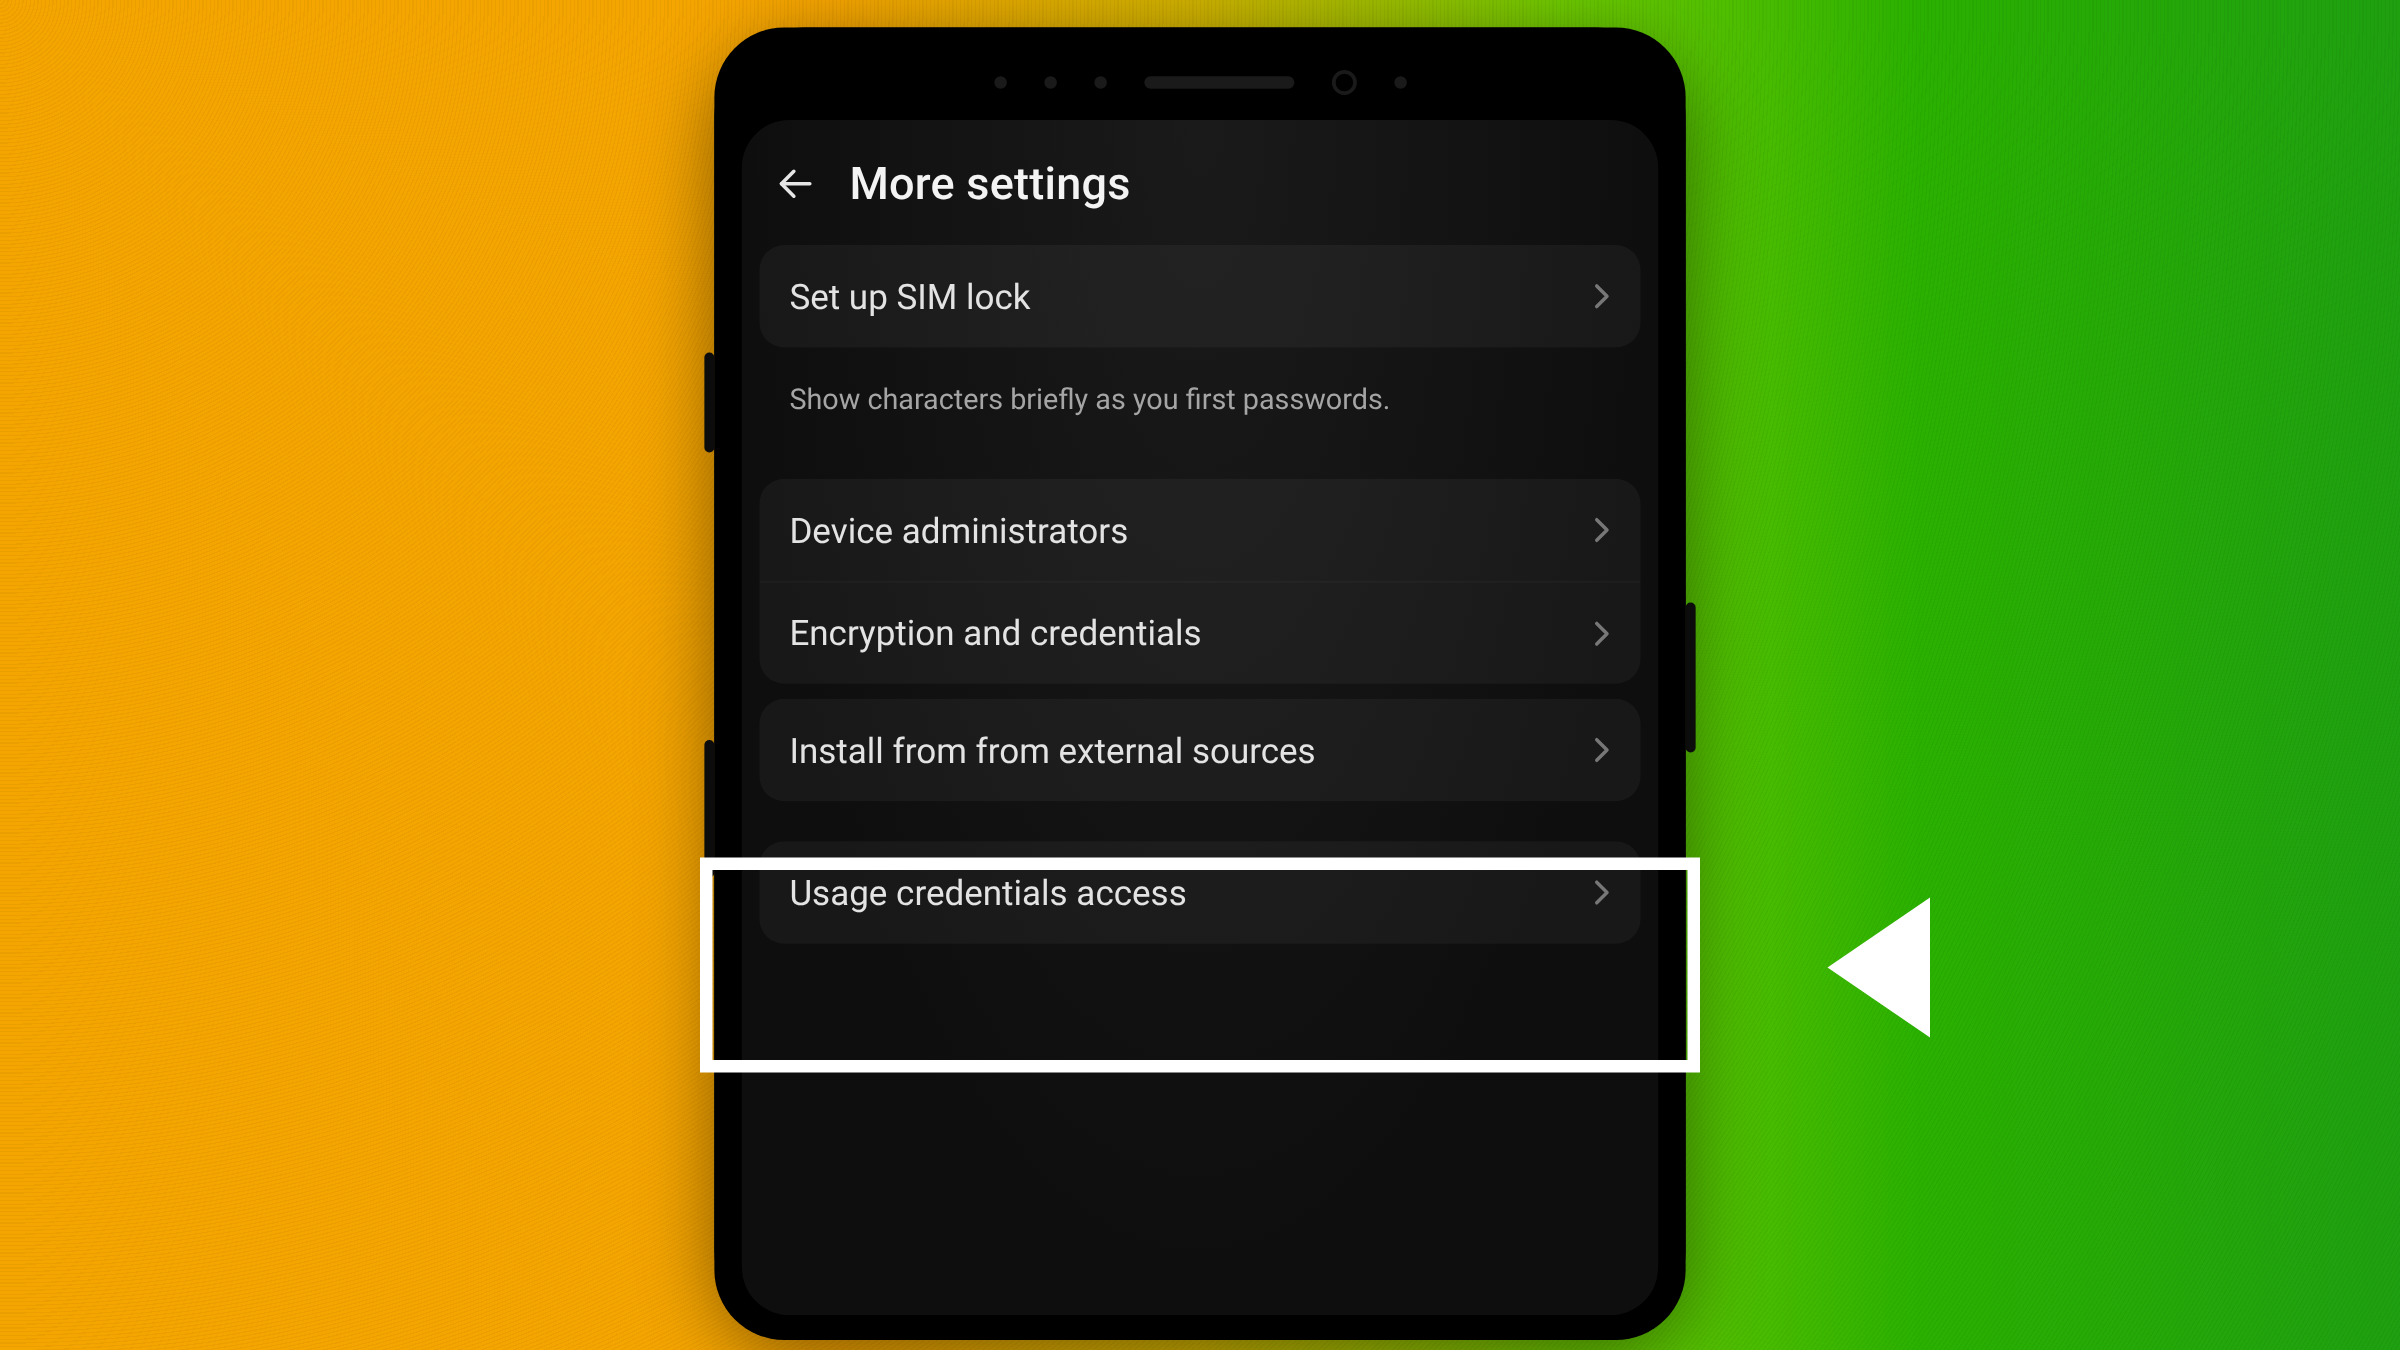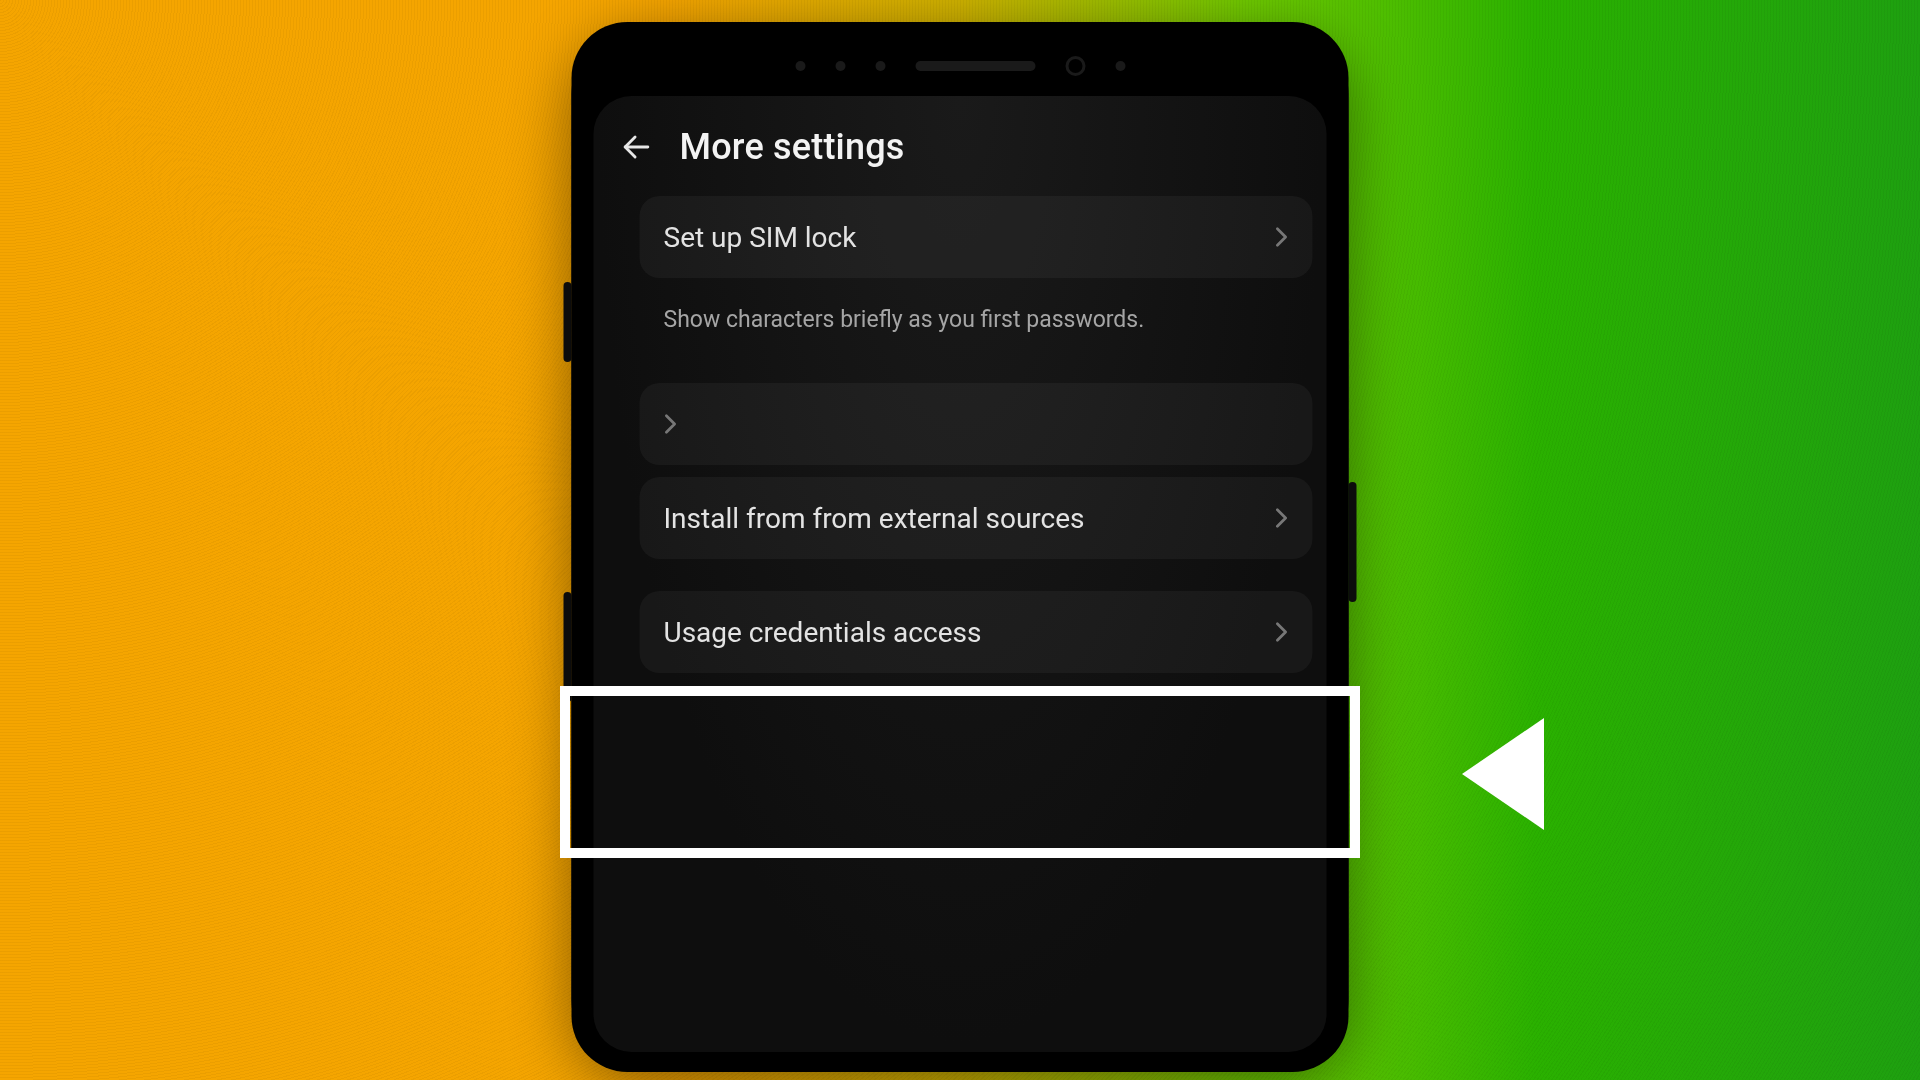--- a/index.html
+++ b/index.html
@@ -35,21 +35,21 @@
     .dot { width:10px; height:10px; background:#1a1a1a; border-radius:50%; }
     .speaker { width:120px; height:10px; background:#1a1a1a; border-radius:6px; }
     .cam { width:20px; height:20px; border:3px solid #1a1a1a; border-radius:50%; }
 
     .screen { position:absolute; top:74px; left:22px; right:22px; bottom:20px; background: radial-gradient(ellipse at 50% 0%, #1a1a1a 0%, #0e0e0e 70%); border-radius:38px; overflow:hidden; color:#e6e6e6; }
 
     .appbar { display:flex; align-items:center; gap:26px; padding:30px 26px 28px 26px; }
     .back-icon svg { width:34px; height:34px; display:block; }
     .title { font-size:36px; font-weight:500; color:#f3f3f3; letter-spacing:0.2px; }
 
-    .list { padding: 0 14px; display:flex; flex-direction:column; gap:12px;margin-left:32px; }
+    .list { padding: 0 14px; display:flex; flex-direction:column; gap:12px; }
     .card { background: rgba(255,255,255,0.045); border-radius:20px; }
     .item { display:flex; align-items:center; justify-content:space-between; padding:24px 24px; min-height:82px; }
     .item + .item { border-top: 1px solid rgba(255,255,255,0.04); }
     .item-label { font-size:28px; color:#e3e3e3; font-weight:400; }
     .item-label.dim { color:#7a7a7a; }
     .chev svg { width:14px; height:22px; display:block; }
 
     .caption { font-size:23px; color:#a5a5a5; padding: 14px 24px 10px 24px; line-height:1.35; }
 
     .toggle { width:68px; height:36px; background:#2f6ff0; border-radius:20px; position:relative; box-shadow: inset 0 0 0 1px rgba(0,0,0,0.2); }
@@ -102,20 +102,29 @@
         </div>
 
         <div>
           <div class="caption">Show characters briefly as you first passwords.</div>
         </div>
 
         <div style="height:14px"></div>
 
         <div class="card">
           <div class="item">
+            <span class="item-label">Device administrators</span>
+            <span class="chev">
+                <svg viewBox="0 0 10 16" fill="none" stroke="#777" stroke-width="2" stroke-linecap="round" stroke-linejoin="round">
+                  <polyline points="2 2 8 8 2 14"></polyline>
+                </svg>
+              </span>
+          </div>
+          <div class="item">
+            <span class="item-label">Encryption and credentials</span>
             <span class="chev">
                 <svg viewBox="0 0 10 16" fill="none" stroke="#777" stroke-width="2" stroke-linecap="round" stroke-linejoin="round">
                   <polyline points="2 2 8 8 2 14"></polyline>
                 </svg>
               </span>
           </div>
         </div>
 
         <div class="card">
           <div class="item">

